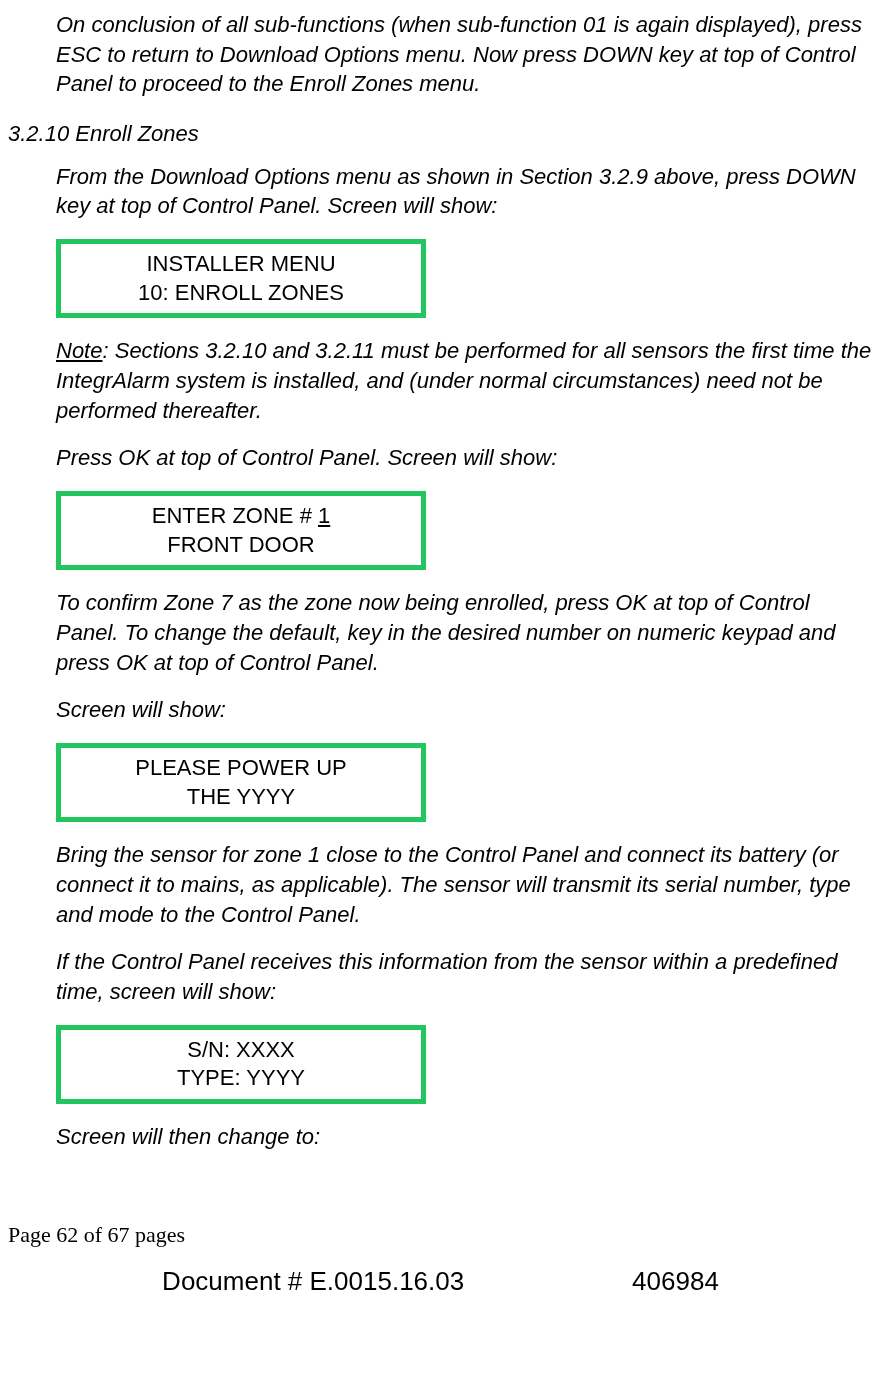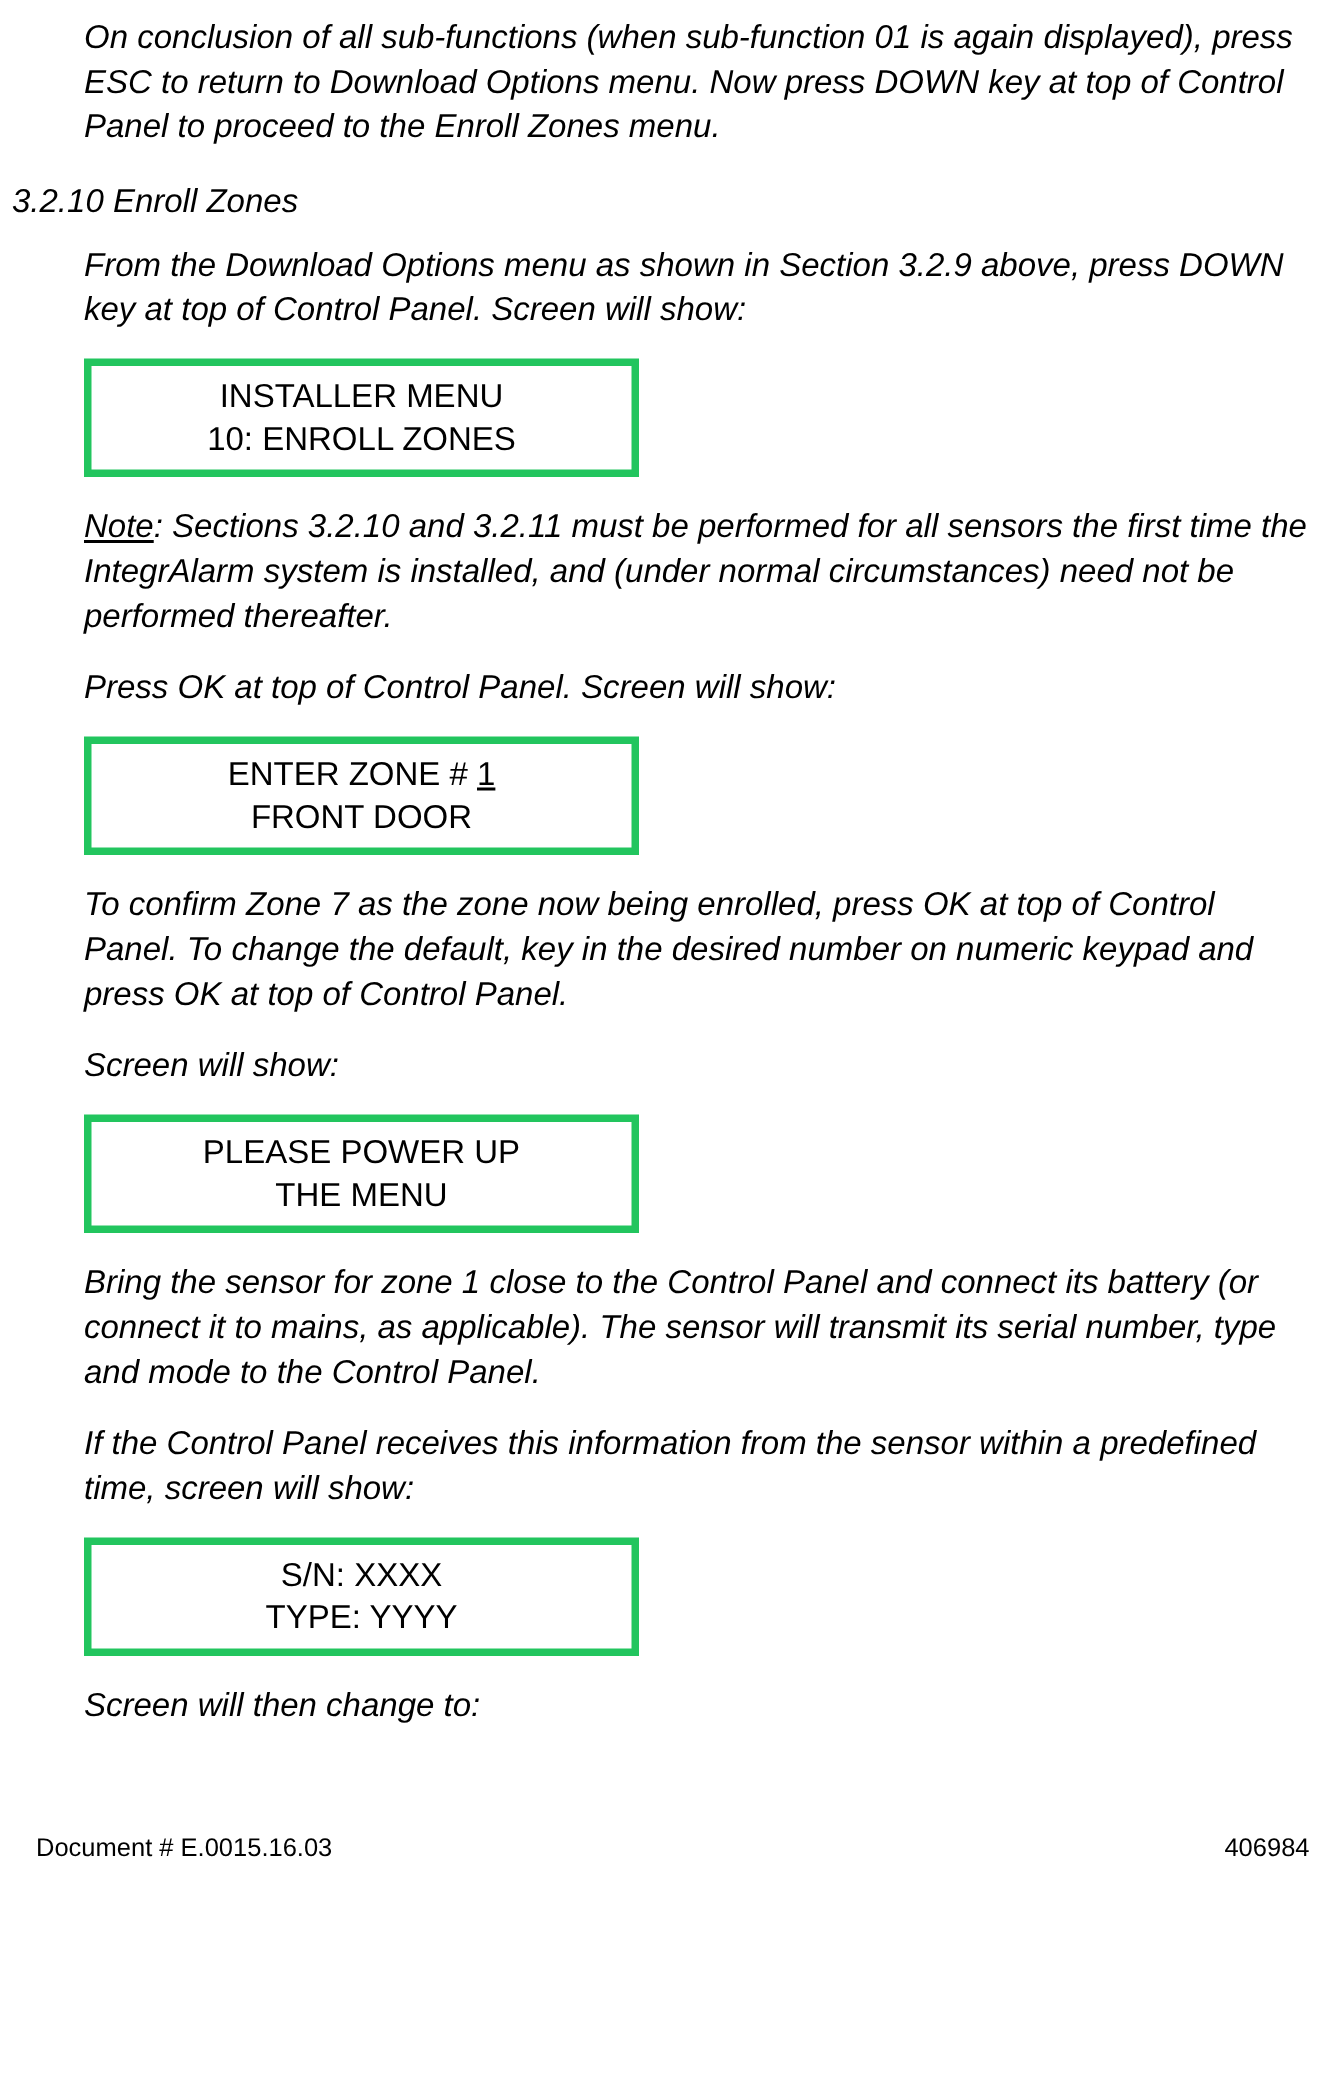--- a/index.html
+++ b/index.html
@@ -47,23 +47,22 @@
       margin-top: 70px;
       margin-left: 0;
     }
     .footer-page {
       font-family: "Times New Roman", Times, serif;
       font-size: 22px;
       margin-bottom: 18px;
     }
     .footer-row {
       display: flex;
-      justify-content: space-between;
-      font-size: 17px;
-      margin-left: 16px;
+      justify-content: center;
+      font-size: 26px;
     }
     .footer-doc {
       width: 470px;
     }
   </style>
 </head>
 <body>
 
 <div class="page">
   <div class="content">
@@ -92,34 +91,35 @@
       </span>
       <span class="lcd-line">FRONT DOOR</span>
     </div>
 
     <p>To confirm Zone 7 as the zone now being enrolled, press OK at top of Control Panel. To change the default, key in the desired number on numeric keypad and press OK at top of Control Panel.</p>
 
     <p>Screen will show:</p>
 
     <div class="lcd-box">
       <span class="lcd-line">PLEASE POWER UP</span>
-      <span class="lcd-line">THE MENU</span>
+      <span class="lcd-line">THE YYYY</span>
     </div>
 
     <p>Bring the sensor for zone 1 close to the Control Panel and connect its battery (or connect it to mains, as applicable). The sensor will transmit its serial number, type and mode to the Control Panel.</p>
 
     <p>If the Control Panel receives this information from the sensor within a predefined time, screen will show:</p>
 
     <div class="lcd-box">
       <span class="lcd-line">S/N: XXXX</span>
       <span class="lcd-line">TYPE: YYYY</span>
     </div>
 
     <p>Screen will then change to:</p>
   </div>
 
   <div class="footer">
+    <div class="footer-page">Page 62 of  67 pages</div>
     <div class="footer-row">
       <span class="footer-doc">Document # E.0015.16.03</span>
       <span>406984</span>
     </div>
   </div>
 </div>
 
 </body></html>

